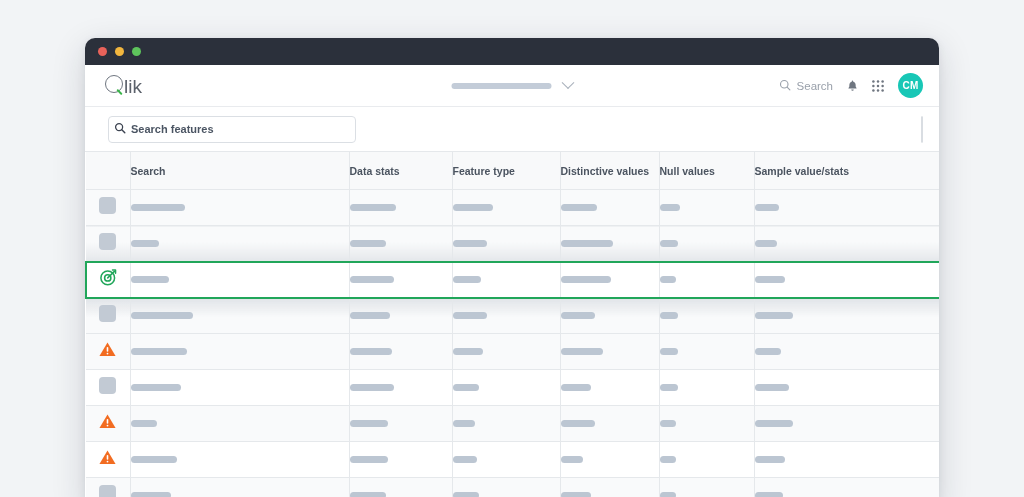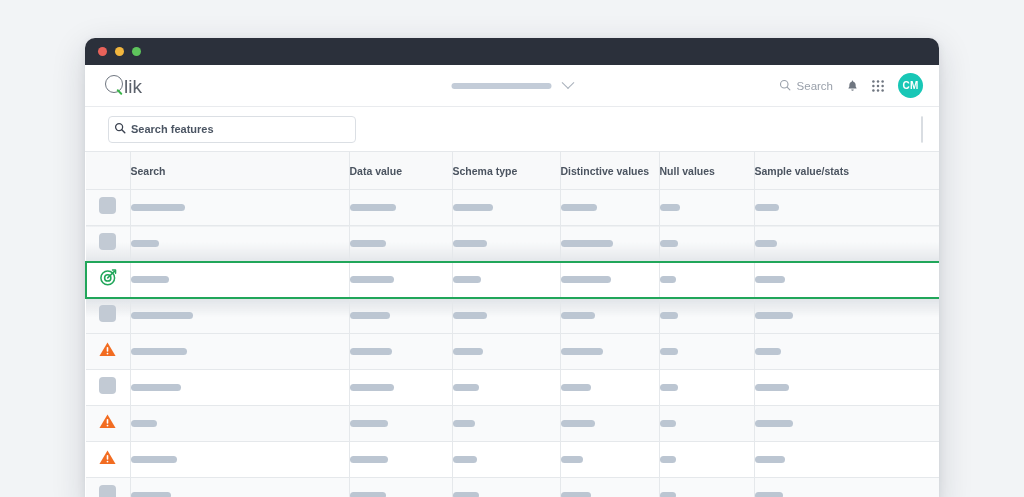--- a/index.html
+++ b/index.html
@@ -344,22 +344,22 @@
             <col class="w2">
             <col class="w3">
             <col class="w4">
             <col class="w5">
             <col class="w6">
         </colgroup>
         <thead>
           <tr>
             <th class="c0"></th>
             <th>Search</th>
-            <th>Data value</th>
-            <th>Schema type</th>
+            <th>Data stats</th>
+            <th>Feature type</th>
             <th>Distinctive values</th>
             <th>Null values</th>
             <th>Sample value/stats</th>
           </tr>
         </thead>
         <tbody id="tbody">
             <tr>
               <td class="c0"><span class="sq"></span></td>
               <td class="cell">
                 <span class="cellbar" style="width:54px"></span>

